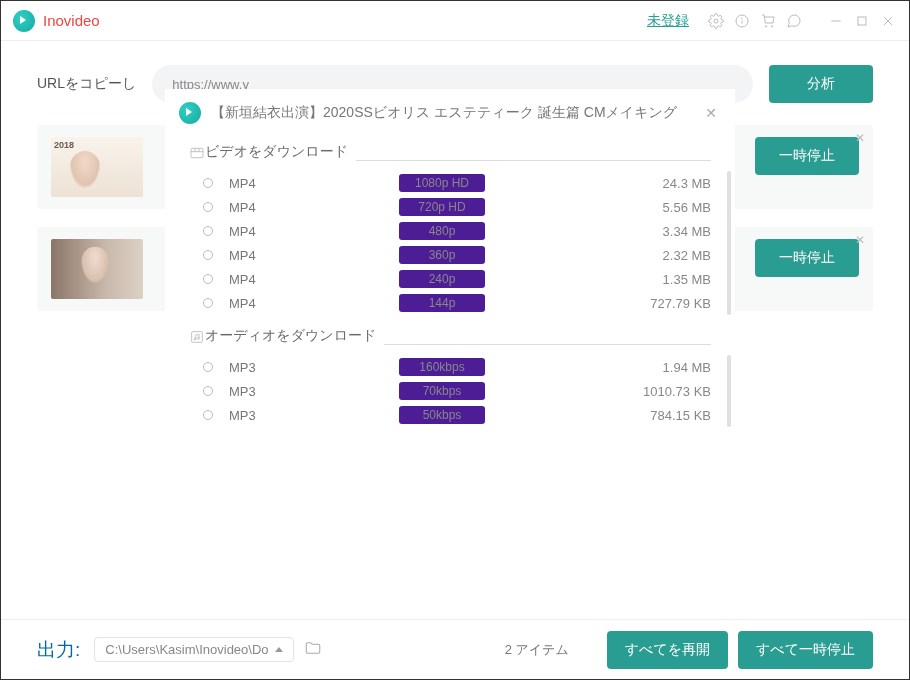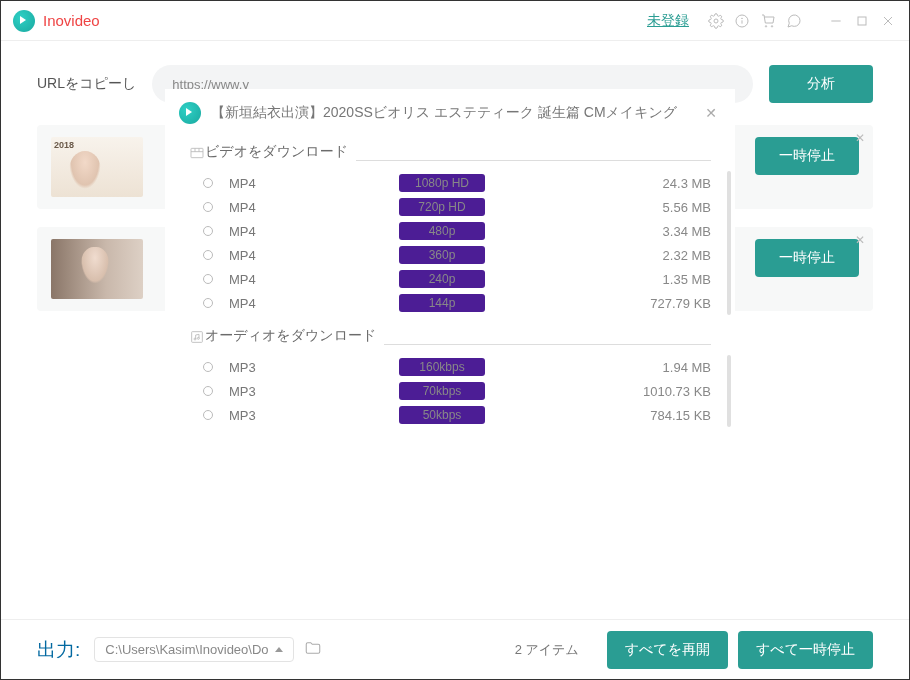--- a/index.html
+++ b/index.html
@@ -130,21 +130,21 @@
 }
 .footer-label { color: #0369a1; font-size: 19px; margin-right: 4px; text-align: right; }
 .path-box {
   display: flex; align-items: center; gap: 6px; background: #fff; border: 1px solid #e3e3e3;
   border-radius: 4px; padding: 4px 10px; font-size: 13px; color: #888; cursor: pointer;
 }
 .tri-up { width: 0; height: 0; border-left: 4px solid transparent; border-right: 4px solid transparent; border-bottom: 5px solid #999; }
 .folder-icon { color: #aaa; cursor: pointer; }
 .folder-icon svg { width: 18px; height: 18px; stroke: currentColor; fill: none; stroke-width: 1.4; }
 .footer .spacer { flex: 1; }
-.item-count { color: #777; font-size: 13px; margin-right: 18px; }
+.item-count { color: #777; font-size: 13px; margin-right: 28px; }
 </style>
 </head>
 <body>
 
 <div class="titlebar">
   <div class="logo"></div>
   <div class="app-name">Inovideo</div>
   <div class="spacer"></div>
   <a class="unreg">未登録</a>
   <div class="ticon">

